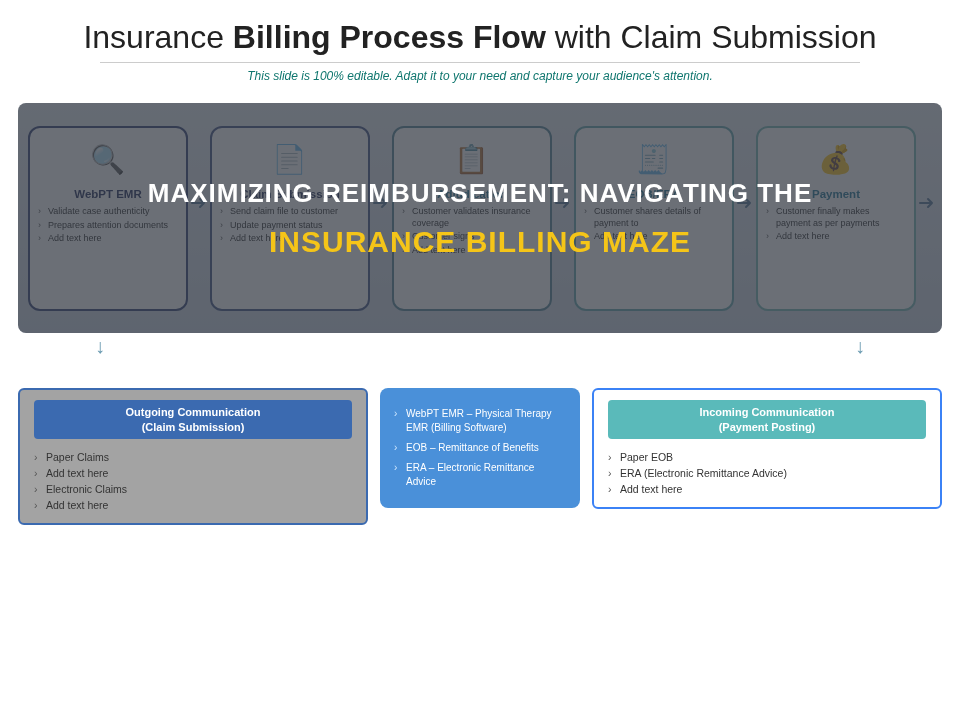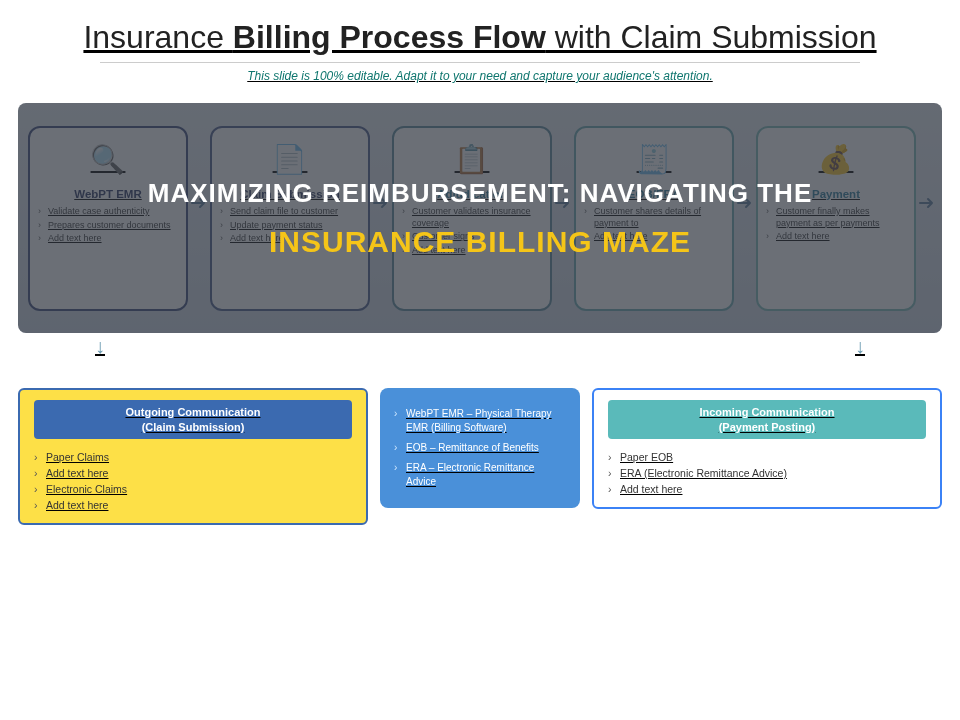--- a/index.html
+++ b/index.html
@@ -10,21 +10,20 @@
       height: 720px;
       overflow: hidden;
       position: relative;
     }
 
     .page {
       width: 960px;
       height: 568px;
       position: relative;
       background: #fff;
-      text-decoration: underline;
     }
 
     
     .header {
       text-align: center;
       padding: 18px 40px 6px;
     }
     .header-title {
       font-size: 32px;
       font-weight: normal;
@@ -177,21 +176,21 @@
       align-items: flex-start;
     }
 
     .comm-box {
       border-radius: 6px;
       padding: 10px 14px;
       flex: 1;
     }
     .comm-box.outgoing {
       border: 2px solid #3b6ab0;
-      background: #fde047;
+      background: #a3a3a3;
     }
     .comm-box.incoming {
       border: 2px solid #3b82f6;
       background: #fff;
     }
 
     .comm-box-title {
       font-size: 11px;
       font-weight: bold;
       text-align: center;
@@ -265,21 +264,21 @@
 
   <div class="flow-section">
 
     <div class="flow-cards">
 
       <div class="flow-card card-1">
         <div class="card-icon">🔍</div>
         <div class="card-title">WebPT EMR</div>
         <ul class="card-list">
           <li>Validate case authenticity</li>
-          <li>Prepares customer documents</li>
+          <li>Prepares attention documents</li>
           <li>Add text here</li>
         </ul>
       </div>
 
       <div class="flow-arrow">
         <svg width="22" height="22" viewBox="0 0 22 22">
             <path d="M4 11 L16 11 M12 7 L16 11 L12 15" stroke="#5a7a9a" stroke-width="2" fill="none" stroke-linecap="round" stroke-linejoin="round"></path>
           </svg>
       </div>
 

